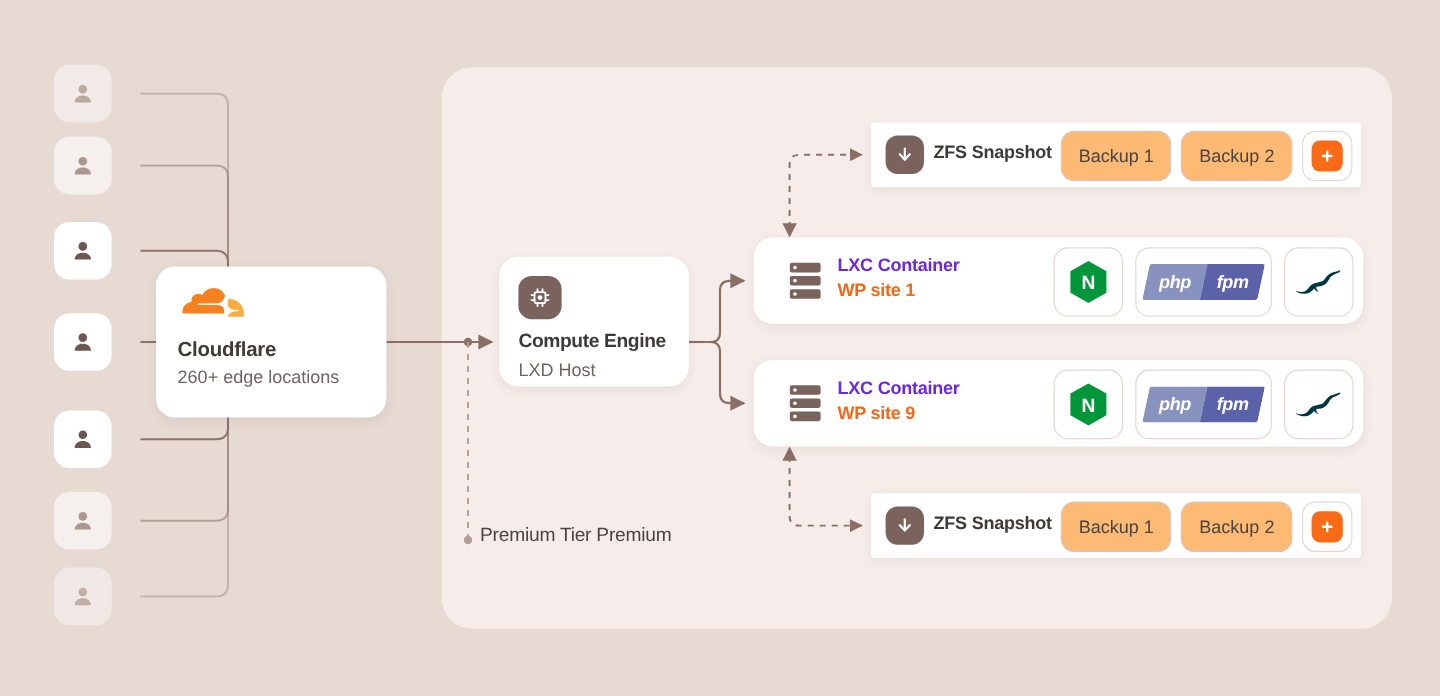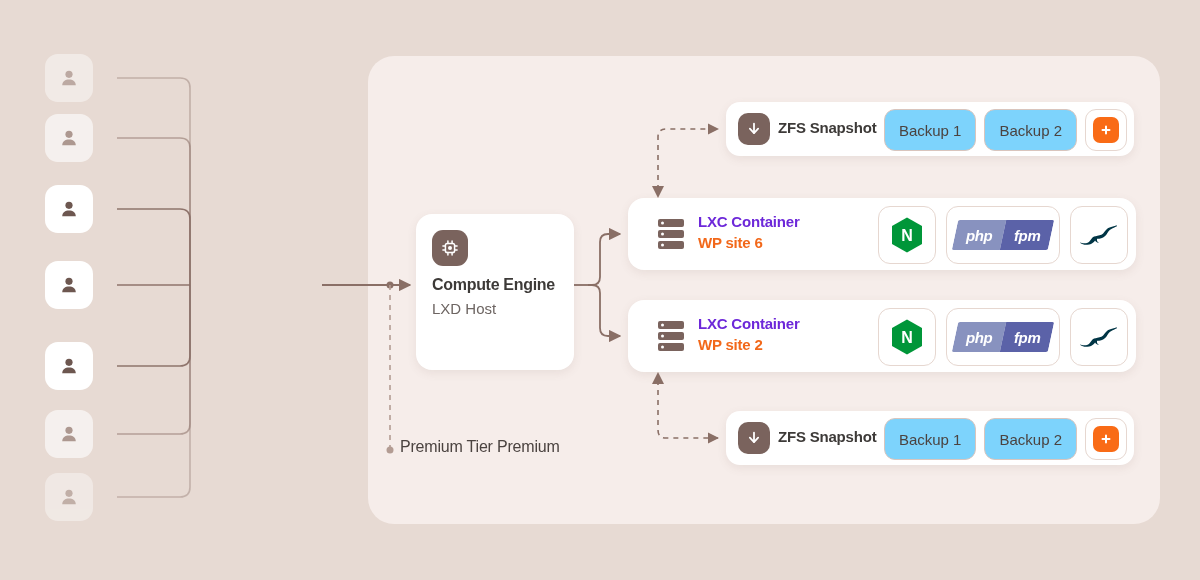--- a/index.html
+++ b/index.html
@@ -88,21 +88,21 @@
     top: 84px;
     font-size: 15px;
     color: #6d6562;
   }
 
   
   .ce-card {
     left: 416px;
     top: 214px;
     width: 158px;
-    height: 156px;
+    height: 108px;
   }
   .ce-icon {
     position: absolute;
     left: 16px;
     top: 16px;
     width: 36px;
     height: 36px;
     border-radius: 11px;
     background: #7a635d;
     display: flex;
@@ -208,21 +208,21 @@
     font-weight: bold;
     font-style: italic;
     letter-spacing: -0.3px;
   }
 
   
   .zfs-row {
     width: 408px;
     height: 54px;
     left: 726px;
-    border-radius: 14px;
+    border-radius: 2px;
   }
   .zfs-icon {
     position: absolute;
     left: 12px;
     top: 11px;
     width: 32px;
     height: 32px;
     border-radius: 10px;
     background: #7a635d;
     display: flex;
@@ -244,21 +244,21 @@
     top: 7px;
     display: flex;
     gap: 8px;
     align-items: center;
   }
   .backup-pill {
     height: 40px;
     padding: 0 14px;
     border-radius: 11px;
     border: 1px solid #d9c5bd;
-    background: #7dd3fc;
+    background: #fdba74;
     display: flex;
     align-items: center;
     justify-content: center;
     font-size: 15px;
     color: #4b4340;
     font-family: "Liberation Sans", sans-serif;
   }
   .add-tile {
     width: 40px;
     height: 40px;
@@ -375,20 +375,30 @@
       <path d="M4.6 20c0-4.1 3.3-6.3 7.4-6.3s7.4 2.2 7.4 6.3z" fill="#8a7068"></path>
     </svg>
   </div>
   <div class="avatar" style="left:45px; top:473px; opacity:0.40;">
     <svg width="22" height="22" viewBox="0 0 24 24">
       <circle cx="12" cy="8" r="3.9" fill="#8a7068"></circle>
       <path d="M4.6 20c0-4.1 3.3-6.3 7.4-6.3s7.4 2.2 7.4 6.3z" fill="#8a7068"></path>
     </svg>
   </div>
 
+  <div class="card cf-card">
+    <div class="cf-logo">
+      <svg width="56" height="28" viewBox="0 0 56 28">
+        <path d="M38.5 21.5c.6-2 .4-3.9-.6-5.3-.9-1.3-2.5-2-4.4-2.1l-16.2-.2c-.2 0-.3-.1-.4-.2-.1-.1-.1-.3 0-.4.1-.2.2-.3.5-.4l16.3-.2c1.9-.1 4-1.6 4.8-3.5l1-2.5c0-.1.1-.2 0-.3C38.3 2.8 34.5 0 30 0c-4.1 0-7.7 2.4-9.4 5.9-1.1-.8-2.5-1.2-4-1.1-2.6.3-4.7 2.4-5 5-.1.7 0 1.3.1 1.9C7.5 11.8 4 15.4 4 19.8c0 .4 0 .8.1 1.2 0 .2.2.3.4.3h33.3c.2 0 .4-.1.5-.3z" fill="#f6821f"></path>
+        <path d="M43.6 14.2h-.5c-.1 0-.2.1-.3.2l-.7 2.4c-.6 2-.4 3.9.6 5.3.9 1.3 2.5 2 4.4 2.1l3.5.2c.2 0 .3.1.4.2.1.1.1.3 0 .4-.1.2-.2.3-.5.4l-3.6.2c-1.9.1-4 1.6-4.7 3.5l-.2.6c-.1.2 0 .3.2.3h12.4c.2 0 .4-.1.4-.3.2-.8.3-1.6.3-2.5 0-6.7-5.4-12.1-12.1-12.1" fill="#fbad41" transform="translate(0,-6)"></path>
+      </svg>
+    </div>
+    <div class="cf-title">Cloudflare</div>
+    <div class="cf-sub">260+ edge locations</div>
+  </div>
 
   <div class="card ce-card">
     <div class="ce-icon">
       <svg width="20" height="20" viewBox="0 0 24 24" fill="none" stroke="#ffffff" stroke-width="1.8" stroke-linecap="round">
         <rect x="6.5" y="6.5" width="11" height="11" rx="2.2" fill="none"></rect>
         <circle cx="12" cy="12" r="2.4" fill="#ffffff" stroke="none"></circle>
         <path d="M9.5 3.5v3M14.5 3.5v3M9.5 17.5v3M14.5 17.5v3M3.5 9.5h3M3.5 14.5h3M17.5 9.5h3M17.5 14.5h3"></path>
       </svg>
     </div>
     <div class="ce-title">Compute Engine</div>
@@ -400,21 +410,21 @@
       <svg width="26" height="32" viewBox="0 0 26 32">
         <rect x="0" y="1" width="26" height="8" rx="2" fill="#7a635d"></rect>
         <rect x="0" y="12" width="26" height="8" rx="2" fill="#7a635d"></rect>
         <rect x="0" y="23" width="26" height="8" rx="2" fill="#7a635d"></rect>
         <circle cx="4.5" cy="5" r="1.5" fill="#ffffff"></circle>
         <circle cx="4.5" cy="16" r="1.5" fill="#ffffff"></circle>
         <circle cx="4.5" cy="27" r="1.5" fill="#ffffff"></circle>
       </svg>
     </div>
     <div class="lxc-title">LXC Container</div>
-    <div class="lxc-sub">WP site 6</div>
+    <div class="lxc-sub">WP site 1</div>
     <div class="logo-tiles">
       <div class="logo-tile">
         <svg width="34" height="38" viewBox="0 0 34 38">
           <path d="M17 1.5 32 10v18L17 36.5 2 28V10z" fill="#009639"></path>
           <text x="17" y="25" text-anchor="middle" font-family="Liberation Sans, sans-serif" font-size="16" font-weight="bold" fill="#ffffff">N</text>
         </svg>
       </div>
       <div class="logo-tile wide">
         <div class="phpfpm">
           <div class="left">
@@ -438,21 +448,21 @@
       <svg width="26" height="32" viewBox="0 0 26 32">
         <rect x="0" y="1" width="26" height="8" rx="2" fill="#7a635d"></rect>
         <rect x="0" y="12" width="26" height="8" rx="2" fill="#7a635d"></rect>
         <rect x="0" y="23" width="26" height="8" rx="2" fill="#7a635d"></rect>
         <circle cx="4.5" cy="5" r="1.5" fill="#ffffff"></circle>
         <circle cx="4.5" cy="16" r="1.5" fill="#ffffff"></circle>
         <circle cx="4.5" cy="27" r="1.5" fill="#ffffff"></circle>
       </svg>
     </div>
     <div class="lxc-title">LXC Container</div>
-    <div class="lxc-sub">WP site 2</div>
+    <div class="lxc-sub">WP site 9</div>
     <div class="logo-tiles">
       <div class="logo-tile">
         <svg width="34" height="38" viewBox="0 0 34 38">
           <path d="M17 1.5 32 10v18L17 36.5 2 28V10z" fill="#009639"></path>
           <text x="17" y="25" text-anchor="middle" font-family="Liberation Sans, sans-serif" font-size="16" font-weight="bold" fill="#ffffff">N</text>
         </svg>
       </div>
       <div class="logo-tile wide">
         <div class="phpfpm">
           <div class="left">

